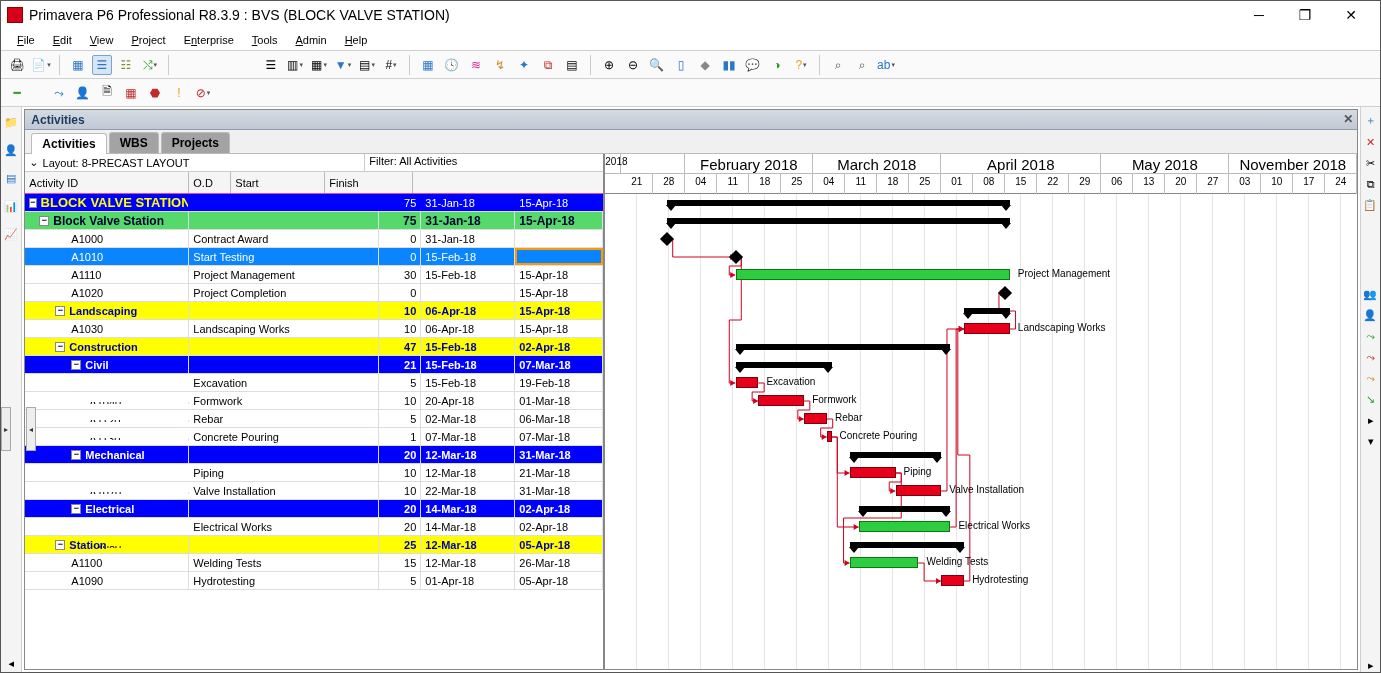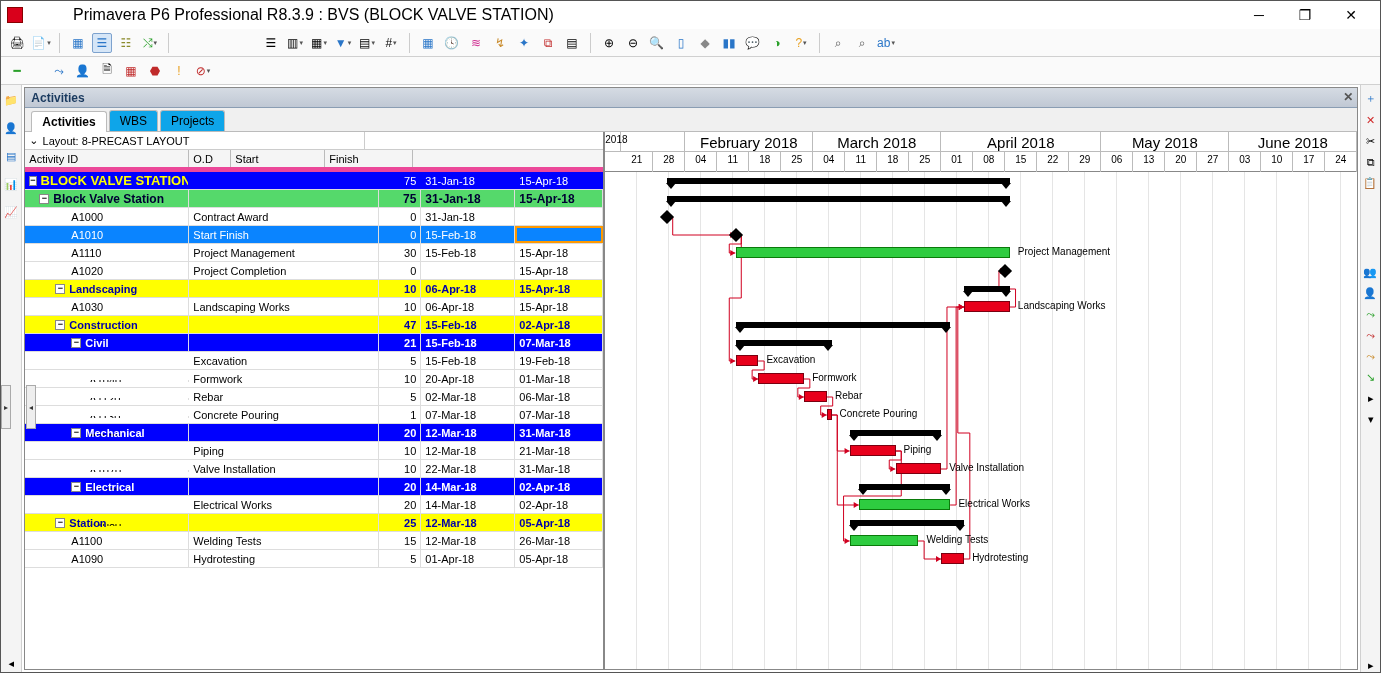--- a/index.html
+++ b/index.html
@@ -1,45 +1,45 @@
 <!DOCTYPE html>
 <html><head>
 <meta charset="utf-8">
 <style>
 * { box-sizing: border-box; margin: 0; padding: 0; }
 html, body { width: 1381px; height: 673px; overflow: hidden; font-family: Tahoma, Arial, sans-serif; font-size: 11px; background: #fff; color: #000; }
 .window { width: 1381px; height: 673px; border: 1px solid #555; display: flex; flex-direction: column; position: relative; }
 .titlebar { height: 28px; display: flex; align-items: center; padding: 0 6px; background: #fff; }
 .titlebar .app-icon { width: 16px; height: 16px; background: #d9001b; border: 1px solid #800; margin-right: 6px; }
-.titlebar .title { flex: 1; font-size: 16px; margin-left: 44px; }
+.titlebar .title { flex: 1; font-size: 14px; }
 .titlebar .win-btn { width: 46px; height: 28px; display: flex; align-items: center; justify-content: center; font-size: 14px; }
 .menubar { height: 22px; display: flex; align-items: center; padding: 4px 8px; gap: 2px; border-bottom: 1px solid #d0d0d0; }
 .menubar .mitem { padding: 2px 8px; }
 .menubar .mitem u { text-decoration: underline; }
 .toolbar { height: 28px; display: flex; align-items: center; padding: 2px 6px; gap: 4px; border-bottom: 1px solid #d0d0d0; background: #fafafa; }
 .toolbar .tbtn { width: 20px; height: 20px; border: 1px solid transparent; border-radius: 2px; display: flex; align-items: center; justify-content: center; font-size: 12px; }
 .toolbar .sep { width: 1px; height: 20px; background: #ccc; margin: 0 4px; }
 .toolbar .dd::after { content: "▾"; font-size: 7px; margin-left: 1px; color: #555; }
 .main { flex: 1; display: flex; position: relative; }
 .left-strip { width: 26px; border-right: 1px solid #d0d0d0; background: #f4f4f4; display: flex; flex-direction: column; align-items: center; padding-top: 6px; gap: 10px; }
 .left-strip .sbtn { width: 18px; height: 18px; display: flex; align-items: center; justify-content: center; font-size: 11px; }
 .right-strip { width: 24px; border-left: 1px solid #d0d0d0; background: #f4f4f4; display: flex; flex-direction: column; align-items: center; padding-top: 6px; gap: 8px; }
 .center { flex: 1; display: flex; flex-direction: column; border: 1px solid #888; margin: 2px; }
 .center-header { height: 20px; background: linear-gradient(#d5dbe3, #c0c8d4); border-bottom: 1px solid #8a9db3; display: flex; align-items: center; padding: 0 6px; font-weight: bold; font-size: 12px; color: #1a3a5f; position: relative; }
 .center-header .close-x { position: absolute; right: 4px; top: 2px; font-size: 12px; color: #555; }
 .tabbar { height: 24px; display: flex; align-items: flex-end; padding: 0 6px; border-bottom: 1px solid #bbb; gap: 2px; background: #f0f0f0; }
-.tabbar .tab { padding: 3px 10px; border: 1px solid #bbb; border-bottom: none; background: #0ea5e9; font-size: 12px; border-radius: 3px 3px 0 0; }
+.tabbar .tab { padding: 3px 10px; border: 1px solid #bbb; border-bottom: none; background: #a3a3a3; font-size: 12px; border-radius: 3px 3px 0 0; font-weight: bold; }
 .tabbar .tab.active { background: #fff; font-weight: bold; position: relative; top: 1px; }
 .content { flex: 1; display: flex; overflow: hidden; }
 .grid-pane { width: 580px; display: flex; flex-direction: column; border-right: 2px solid #888; }
 .gantt-pane { flex: 1; display: flex; flex-direction: column; overflow: hidden; position: relative; }
 .layout-row { height: 18px; display: flex; border-bottom: 1px solid #ccc; font-size: 11px; }
 .layout-row .lc1 { width: 340px; border-right: 1px solid #ccc; padding: 1px 4px; display: flex; align-items: center; gap: 4px; }
 .layout-row .lc2 { flex: 1; padding: 1px 4px; }
-.grid-header { height: 22px; display: flex; border-bottom: 5px solid #ec4899; font-size: 11px; background: #f5f5f5; }
+.grid-header { height: 22px; display: flex; border-bottom: 1px solid #ec4899; font-size: 11px; background: #f5f5f5; }
 .gh { border-right: 1px solid #bbb; padding: 3px 4px; display: flex; align-items: center; }
 .gh-id { width: 164px; } .gh-name { width: 190px; } .gh-od { width: 42px; } .gh-start { width: 94px; } .gh-finish { width: 88px; }
 .grid-body { flex: 1; overflow: hidden; }
 .grow { height: 18px; display: flex; border-bottom: 1px solid #ddd; font-size: 11px; }
 .grow .c { border-right: 1px solid #ddd; padding: 1px 4px; display: flex; align-items: center; overflow: hidden; white-space: nowrap; }
 .c-id { width: 164px; } .c-name { width: 190px; } .c-od { width: 42px; justify-content: flex-end; text-align: center; } .c-start { width: 94px; } .c-finish { width: 88px; }
 .lvl0 { background: #0000ff; color: #ffff00; font-weight: bold; font-size: 13px; }
 .lvl0 .c { border-right-color: #0000ff; }
 .lvl0-white { color: #fff; font-weight: normal; font-size: 11px; }
 .lvl1 { background: #55d96b; color: #003; font-weight: bold; font-size: 12px; }
@@ -76,20 +76,30 @@
 <div class="window">
 
   <div class="titlebar">
     <div class="app-icon"></div>
     <div class="title">Primavera P6 Professional R8.3.9 : BVS (BLOCK VALVE STATION)</div>
     <div class="win-btn">─</div>
     <div class="win-btn">❐</div>
     <div class="win-btn">✕</div>
   </div>
 
+  <div class="menubar">
+    <span class="mitem"><u>F</u>ile</span>
+    <span class="mitem"><u>E</u>dit</span>
+    <span class="mitem"><u>V</u>iew</span>
+    <span class="mitem"><u>P</u>roject</span>
+    <span class="mitem">E<u>n</u>terprise</span>
+    <span class="mitem"><u>T</u>ools</span>
+    <span class="mitem"><u>A</u>dmin</span>
+    <span class="mitem"><u>H</u>elp</span>
+  </div>
 
   <div class="toolbar">
     <div class="tbtn">🖨</div>
     <div class="tbtn dd">📄</div>
     <div class="sep"></div>
     <div class="tbtn" style="color:#2a76c8">▦</div>
     <div class="tbtn" style="background:#d6e6f7;border-color:#7da2ce;color:#2a76c8">☰</div>
     <div class="tbtn" style="color:#8a8a2a">☷</div>
     <div class="tbtn dd" style="color:#2aa02a">⤭</div>
     <div class="sep"></div>
@@ -159,20 +169,21 @@
       </div>
 
       <div class="content">
 
         <div class="grid-pane">
           <div class="layout-row">
             <div class="lc1">
                 <span>⌄</span>
                 <span>Layout: 8-PRECAST LAYOUT</span>
               </div>
+            <div class="lc2">Filter: All Activities</div>
           </div>
           <div class="grid-header">
             <div class="gh gh-id">Activity ID</div>
             <div class="gh gh-od">O.D</div>
             <div class="gh gh-start">Start</div>
             <div class="gh gh-finish">Finish</div>
           </div>
           <div class="grid-body" id="grid-body">
               <div class="grow lvl0">
                 <div class="c c-id">
@@ -196,21 +207,21 @@
               </div>
               <div class="grow leaf">
                 <div class="c c-id indent3">A1000</div>
                 <div class="c c-name">Contract Award</div>
                 <div class="c c-od">0</div>
                 <div class="c c-start">31-Jan-18</div>
                 <div class="c c-finish"></div>
               </div>
               <div class="grow sel">
                 <div class="c c-id indent3">A1010</div>
-                <div class="c c-name">Start Finish</div>
+                <div class="c c-name">Start Testing</div>
                 <div class="c c-od">0</div>
                 <div class="c c-start">15-Feb-18</div>
                 <div class="c c-finish"></div>
               </div>
               <div class="grow leaf">
                 <div class="c c-id indent3">A1110</div>
                 <div class="c c-name">Project Management</div>
                 <div class="c c-od">30</div>
                 <div class="c c-start">15-Feb-18</div>
                 <div class="c c-finish">15-Apr-18</div>
@@ -357,21 +368,21 @@
 
         <div class="gantt-pane">
           <div class="gantt-header">
             <div class="gantt-months" id="gantt-months">
                 <div class="gmonth" style="width: 16px; text-align: left; font-size: 10px; padding-left: 0px;">2018</div>
                 <div class="gmonth" style="width: 64px;"></div>
                 <div class="gmonth" style="width: 128px;">February 2018</div>
                 <div class="gmonth" style="width: 128px;">March 2018</div>
                 <div class="gmonth" style="width: 160px;">April 2018</div>
                 <div class="gmonth" style="width: 128px;">May 2018</div>
-                <div class="gmonth" style="width: 128px;">June 2018</div>
+                <div class="gmonth" style="width: 128px;">November 2018</div>
               </div>
             <div class="gantt-days" id="gantt-days">
                 <div style="width: 16px;"></div>
                 <div class="gday">21</div>
                 <div class="gday">28</div>
                 <div class="gday">04</div>
                 <div class="gday">11</div>
                 <div class="gday">18</div>
                 <div class="gday">25</div>
                 <div class="gday">04</div>

